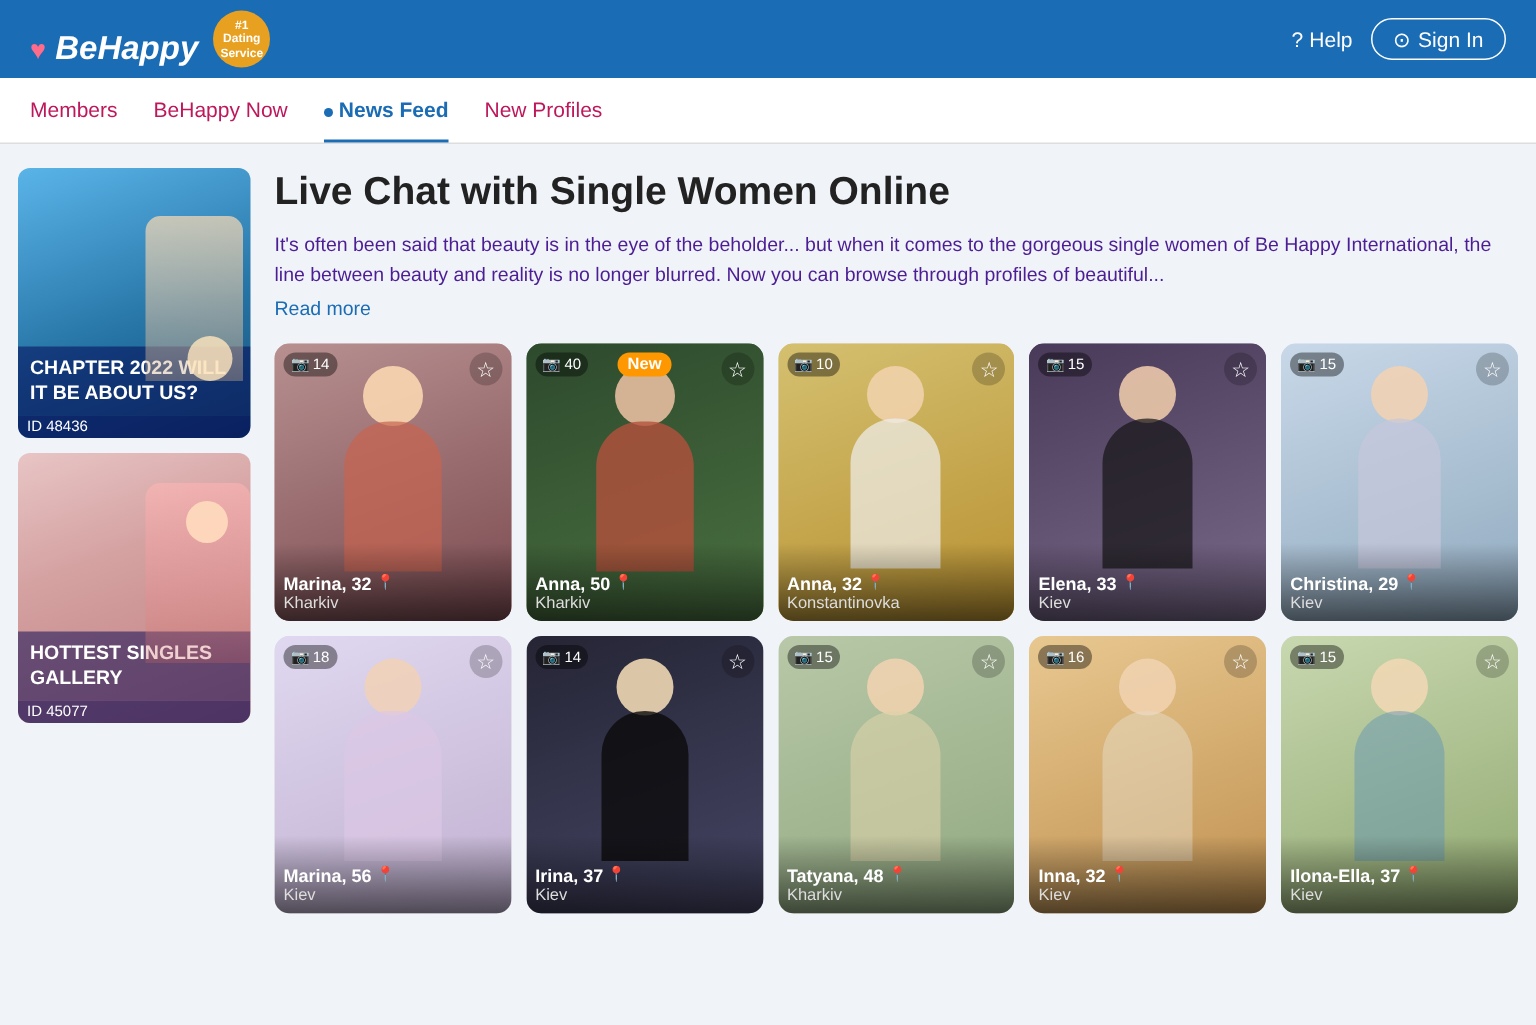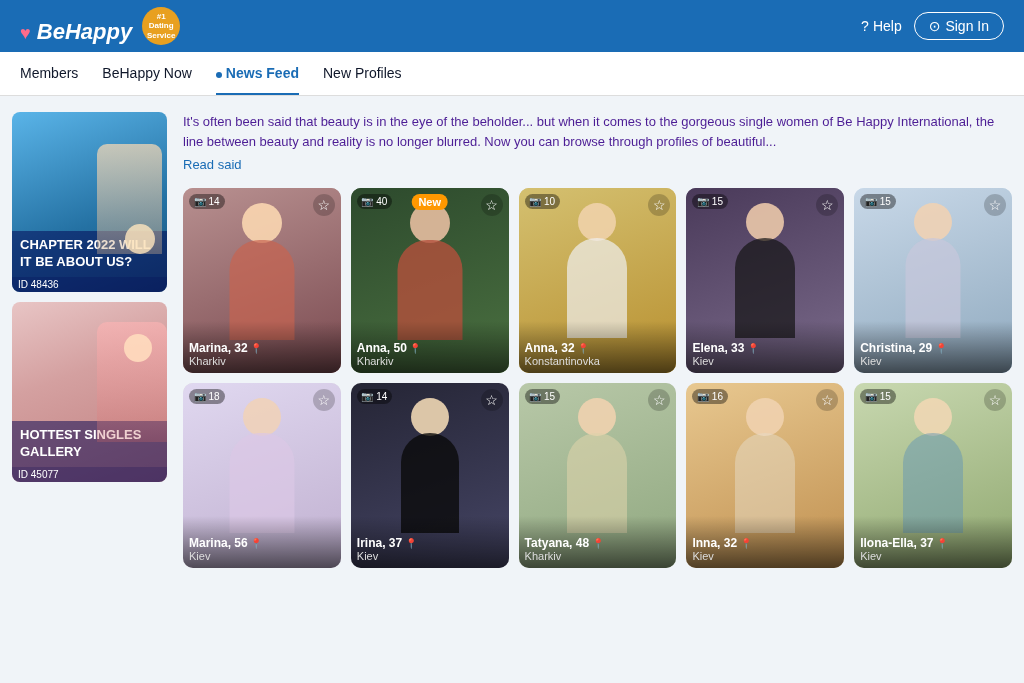--- a/index.html
+++ b/index.html
@@ -66,21 +66,21 @@
       background: white;
       border-bottom: 1px solid #ddd;
       display: flex;
       align-items: center;
       padding: 0 20px;
       height: 44px;
       gap: 24px;
     }
     .nav-item {
       font-size: 14px;
-      color: #0f172a;
+      color: #be185d;
       cursor: pointer;
       padding: 12px 0;
       border-bottom: 2px solid transparent;
       white-space: nowrap;
     }
     .nav-item.active { color: #1a6cb5; border-bottom-color: #1a6cb5; font-weight: bold; }
     .nav-dot { width: 6px; height: 6px; background: #1a6cb5; border-radius: 50%; display: inline-block; margin-right: 4px; }
 
     
     .main-container {
@@ -175,21 +175,21 @@
       left: 0;
       right: 0;
       background: linear-gradient(transparent, rgba(0,0,0,0.6));
       padding: 20px 6px 6px;
       color: white;
     }
     .profile-name {
       font-size: 12px;
       font-weight: bold;
       display: flex;
-      align-items: center;
+      align-items: flex-start;
       gap: 3px;
     }
     .profile-location {
       font-size: 11px;
       color: #ddd;
     }
     .location-icon { color: #4CAF50; font-size: 10px; }
     .photo-count {
       position: absolute;
       top: 6px;
@@ -285,22 +285,23 @@
       <div class="ad-text">
         <span>HOTTEST
 SINGLES
 Gallery</span>
       </div>
       <div class="ad-id">ID 45077</div>
     </div>
   </aside>
 
   <main class="content">
+    <h1 class="page-title">Live Chat with Single Women Online</h1>
     <p class="page-desc">It's often been said that beauty is in the eye of the beholder... but when it comes to the gorgeous single women of Be Happy International, the line between beauty and reality is no longer blurred. Now you can browse through profiles of beautiful...</p>
-    <a class="read-more">Read said</a>
+    <a class="read-more">Read more</a>
 
     <div class="profiles-grid">
 
       <div class="profile-card profile-bg-1">
         <div style="position:absolute;inset:0;background:linear-gradient(160deg,#b89090 0%,#7a4a50 100%);"></div>
         <div style="position:absolute;top:15px;left:50%;transform:translateX(-50%);width:40px;height:40px;background:rgba(255,220,180,0.85);border-radius:50%;"></div>
         <div style="position:absolute;top:52px;left:50%;transform:translateX(-50%);width:65px;height:100px;background:rgba(200,100,80,0.7);border-radius:30px 30px 0 0;"></div>
         <div class="photo-count">
             <span>📷</span>
             <span>14</span>

